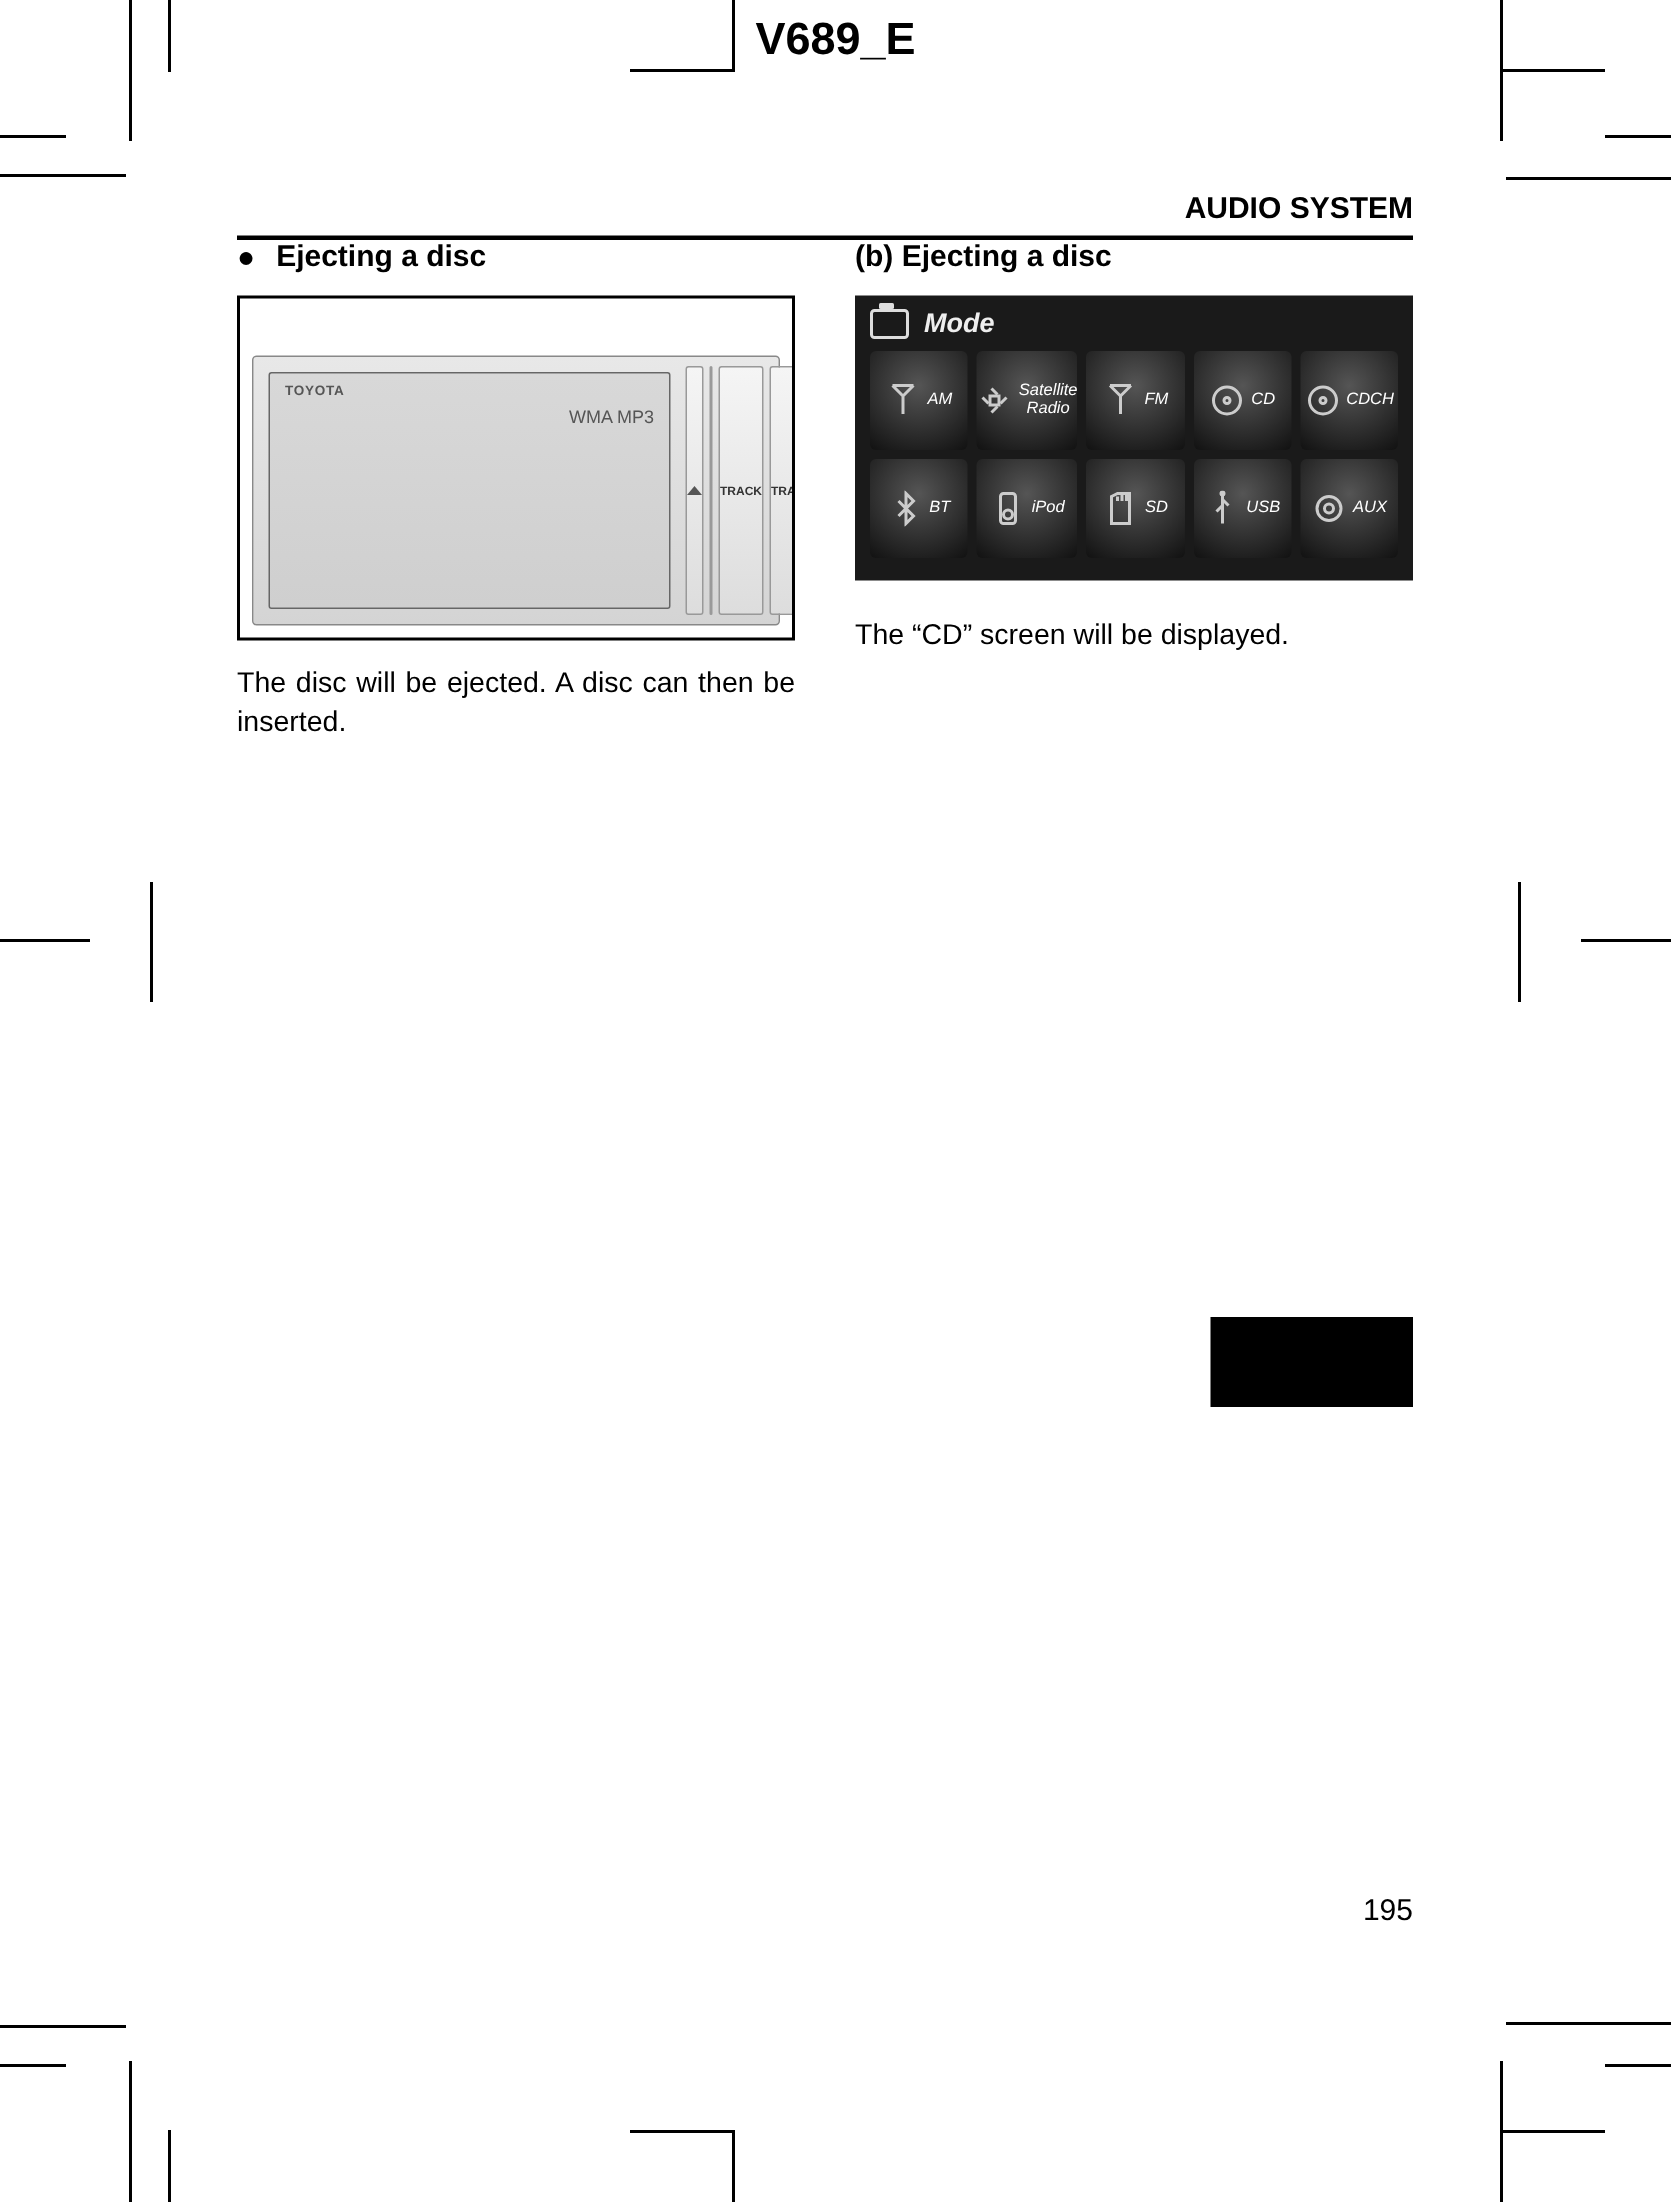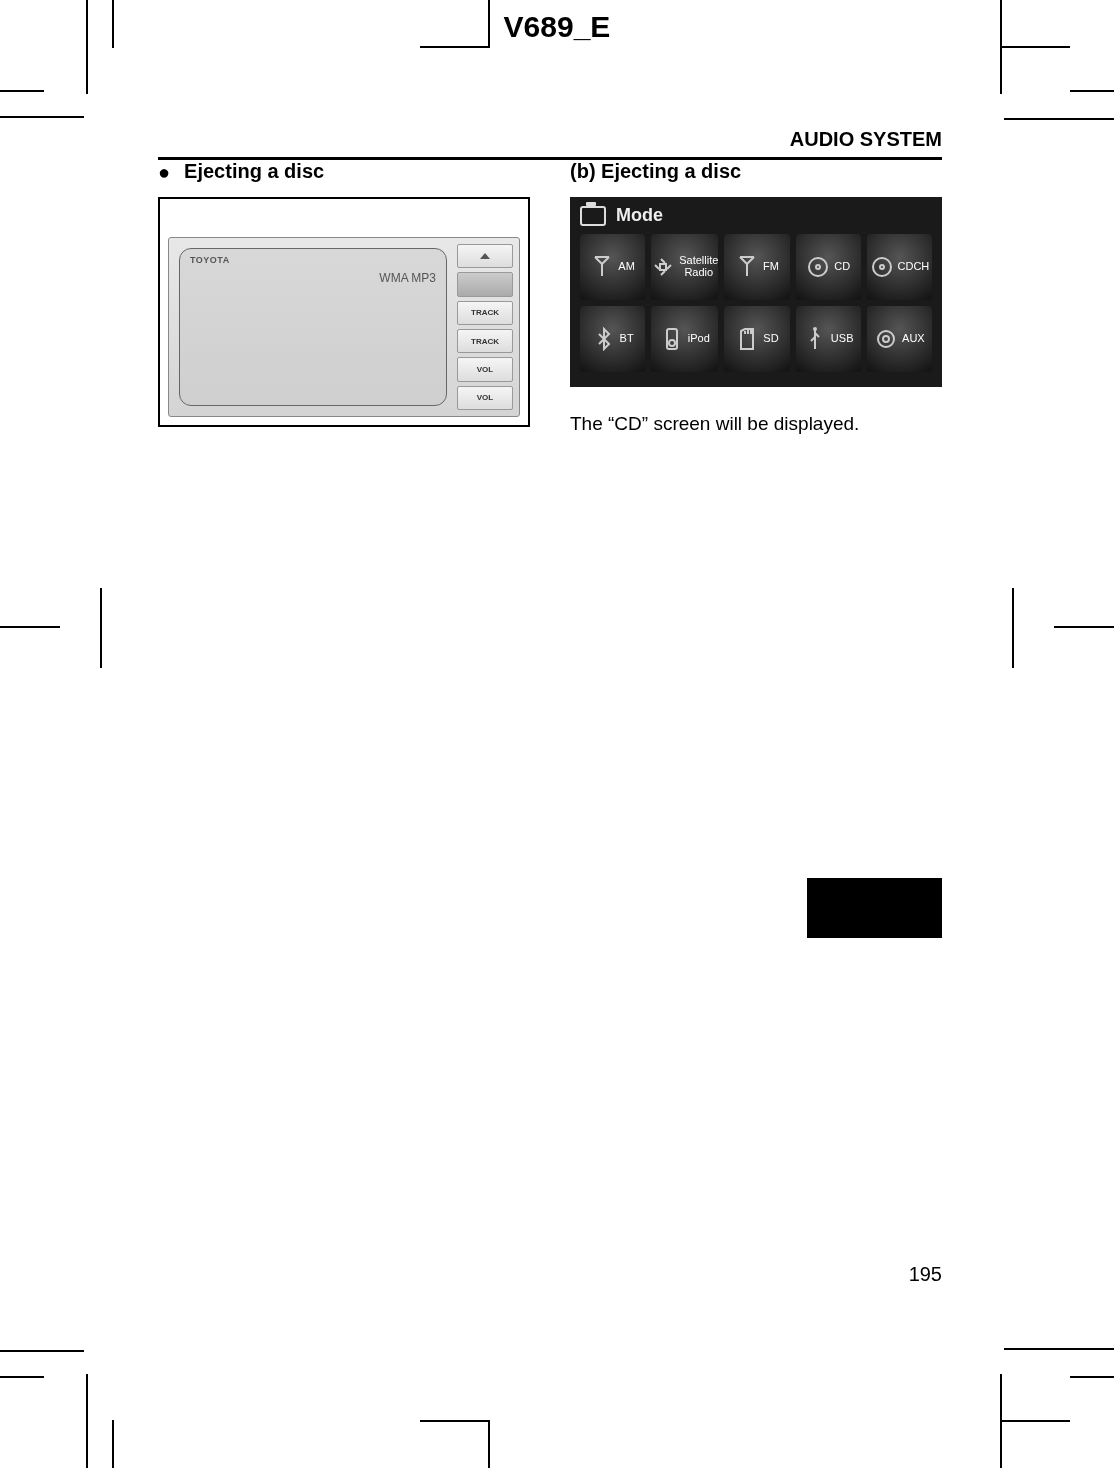--- a/index.html
+++ b/index.html
@@ -75,35 +75,35 @@
     left: 8px; right: 8px; top: 38px; bottom: 8px;
     border: 1px solid #888;
     border-radius: 3px;
     background: linear-gradient(#e8e8e8,#d4d4d4);
     display: flex;
   }
   .unit-screen {
     flex: 1;
     margin: 10px;
     border: 1px solid #666;
-    border-radius: 12px;
+    border-radius: 2px;
     background: linear-gradient(#d8d8d8,#cfcfcf);
     position: relative;
   }
   .unit-screen .brand {
     position: absolute; left: 10px; top: 6px;
     font-size: 9px; font-weight: bold; color: #555; letter-spacing: 0.5px;
   }
   .unit-screen .fmt {
     position: absolute; right: 10px; top: 22px;
     font-size: 12px; font-weight: normal; color: #555;
   }
   .unit-btns {
     width: 62px;
-    display: flex; flex-direction: column;
+    display: flex; flex-direction: row;
     padding: 6px 6px 6px 0;
     gap: 4px;
   }
   .hbtn {
     flex: 1;
     background: linear-gradient(#f5f5f5,#ddd);
     border: 1px solid #999;
     border-radius: 2px;
     font-size: 8px;
     font-weight: bold;
@@ -132,20 +132,21 @@
   }
   .body-text { font-size: 19px; line-height: 1.35; text-align: justify; }
 
   .fig-2 {
     width: 100%;
     height: 190px;
     background: #1a1a1a;
     margin-bottom: 24px;
     padding: 8px 10px 10px 10px;
     color: #eee;
+    font-style: italic;
   }
   .mode-hdr {
     display: flex; align-items: center; gap: 10px;
     font-size: 18px; font-weight: bold;
     margin-bottom: 8px;
   }
   .mode-hdr .tab-icon {
     width: 26px; height: 20px; border: 2px solid #ddd; border-radius: 3px;
     position: relative;
   }
@@ -249,20 +250,21 @@
               </div>
             <div class="hbtn cd"></div>
             <div class="hbtn">TRACK</div>
             <div class="hbtn">TRACK</div>
             <div class="hbtn">VOL</div>
             <div class="hbtn">VOL</div>
           </div>
         </div>
       </div>
 
+      <div class="body-text">The disc will be ejected. A disc can then be inserted.</div>
     </div>
 
     <div class="col">
       <div class="heading-row">
         <span>(b)  Ejecting a disc</span>
       </div>
 
       <div class="fig-2">
         <div class="mode-hdr">
           <span class="tab-icon"></span>

